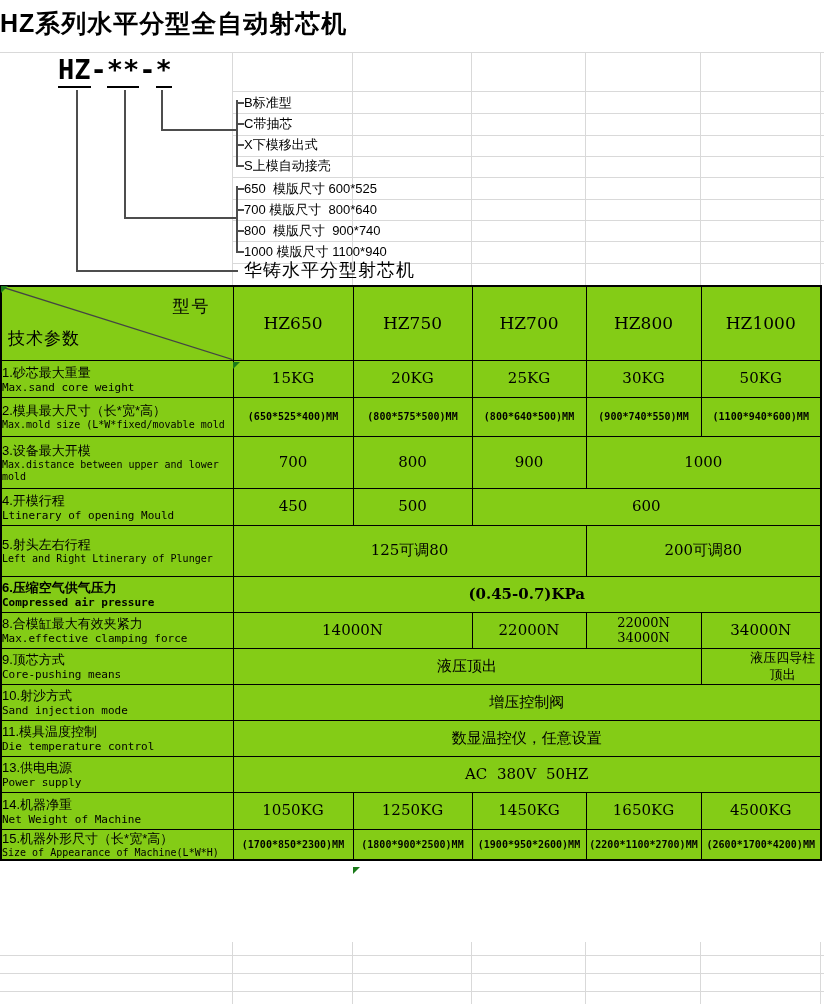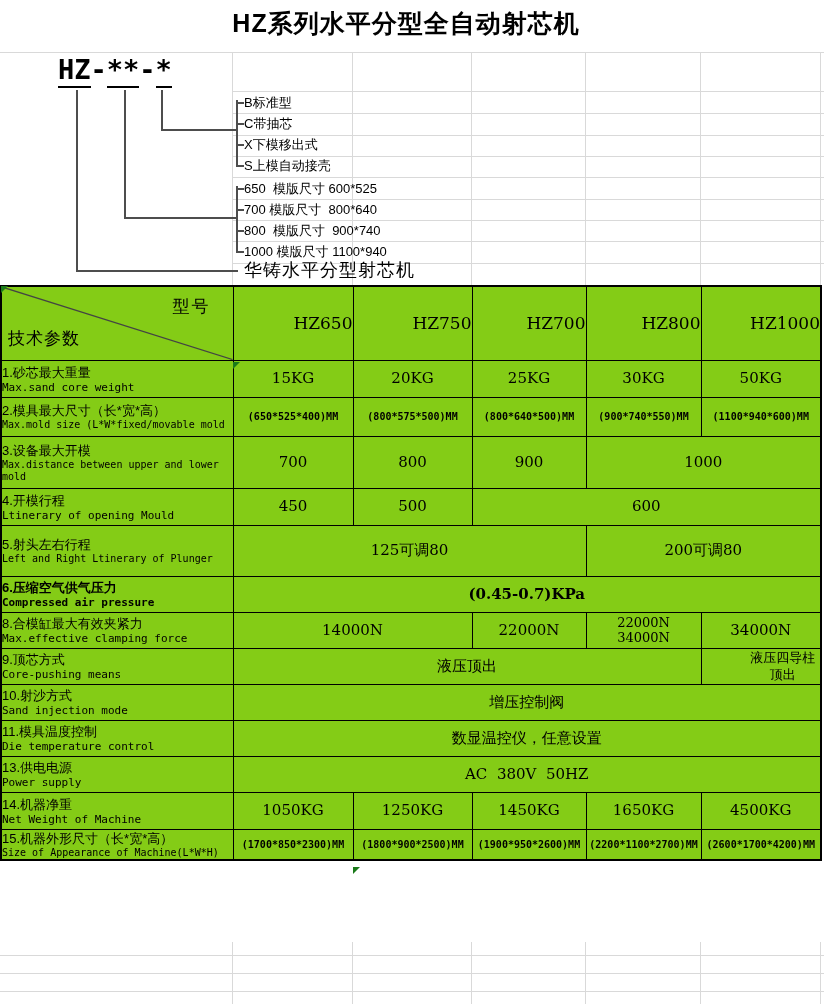--- a/index.html
+++ b/index.html
@@ -4,21 +4,21 @@
 <style>
   html,body{margin:0;padding:0;background:#fff;}
   #page{position:relative;width:824px;height:1004px;background:#fff;overflow:hidden;
         font-family:"Liberation Sans",sans-serif;color:#000;}
 
   
   .vgrid{position:absolute;width:1px;background:#d9d9d9;}
   .hgrid{position:absolute;height:1px;background:#d9d9d9;}
 
   
-  .title{position:absolute;top:7px;left:0;width:812px;text-align:center;
+  .title{position:absolute;top:7px;left:0;width:812px;text-align:left;
          font-size:25px;font-weight:700;letter-spacing:1px;}
 
   
   .code{position:absolute;left:58px;top:54px;font-family:"DejaVu Sans Mono",monospace;
         font-weight:700;font-size:27px;white-space:pre;}
   .code .u{border-bottom:2px solid #000;padding-bottom:1px;}
 
   
   .dline{position:absolute;background:#4d4d4d;}
 
@@ -31,21 +31,21 @@
 
   
   table.spec{position:absolute;left:0;top:285px;width:821px;border-collapse:collapse;
              table-layout:fixed;background:#84cc16;}
   table.spec td,table.spec th{border:1px solid #000;padding:0;vertical-align:middle;overflow:hidden;}
   table.spec{border:2px solid #000;}
   td.corner{position:relative;}
   .corner-tr{position:absolute;top:8px;right:22px;font-size:17px;letter-spacing:2px;}
   .corner-bl{position:absolute;bottom:10px;left:6px;font-size:17px;letter-spacing:1px;}
   .corner svg{position:absolute;left:0;top:0;width:100%;height:100%;}
-  th.colh{font-size:17px;font-weight:400;font-family:"DejaVu Serif",serif;text-align:right;margin-top:45px;}
+  th.colh{font-size:17px;font-weight:400;font-family:"DejaVu Serif",serif;text-align:center;margin-top:45px;}
   td.lbl{padding:1px 3px;vertical-align:middle;margin-top:6px;}
   .zh{font-size:13px;line-height:17px;white-space:nowrap;}
   .en{font-family:"DejaVu Sans Mono",monospace;font-size:11px;line-height:13px;}
   .en-sm{font-size:10px;line-height:12px;}
   td.val{text-align:center;font-size:15px;font-family:"DejaVu Serif",serif;white-space:pre-wrap;line-height:17px;}
   td.val-sm{text-align:center;font-family:"DejaVu Sans Mono",monospace;font-size:10px;font-weight:700;white-space:nowrap;}
 </style>
 </head>
 <body>
 

